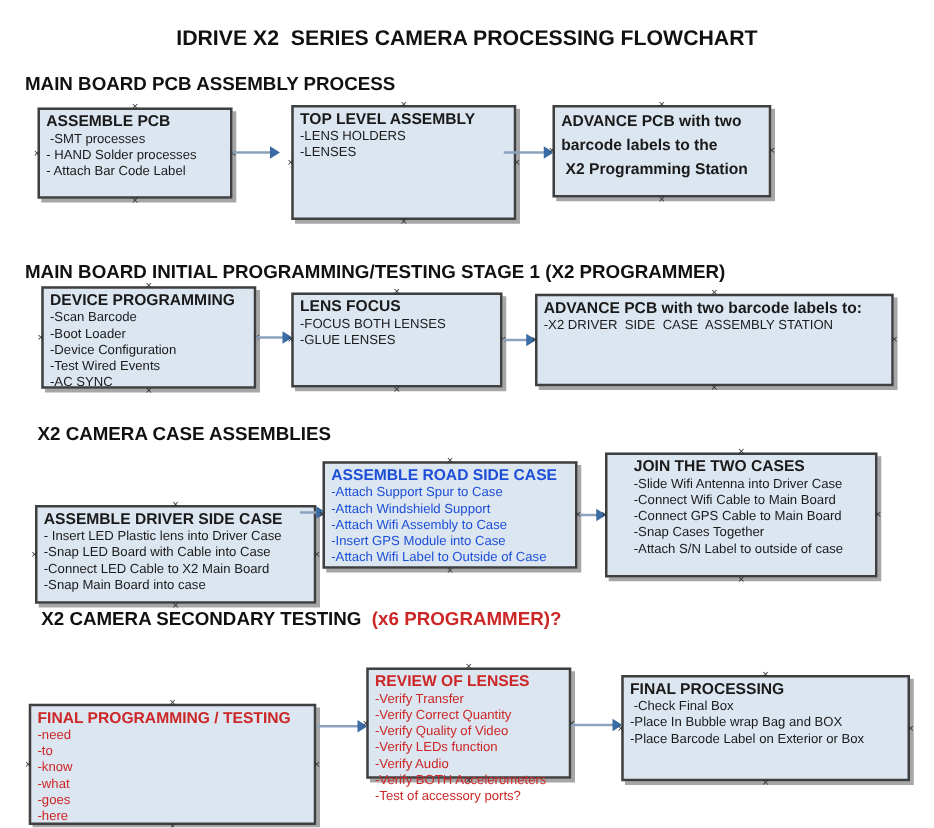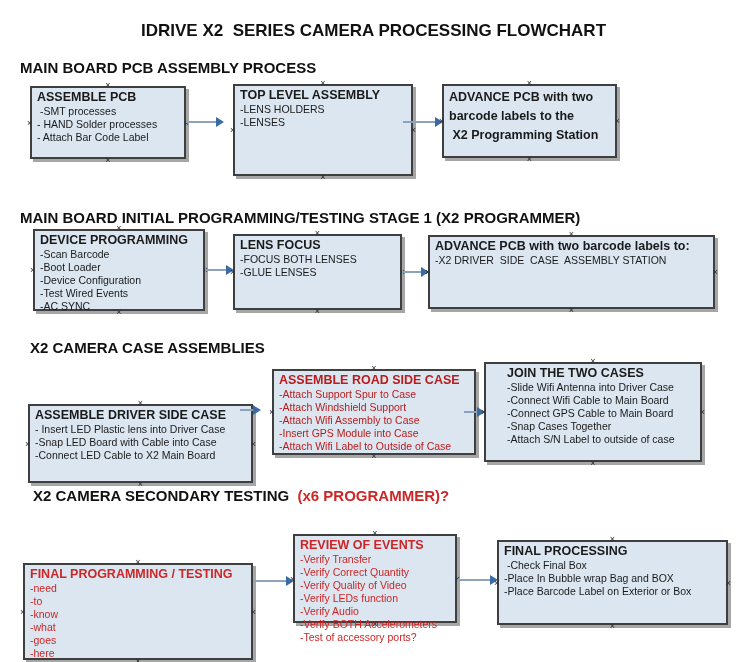--- a/index.html
+++ b/index.html
@@ -153,29 +153,30 @@
   <div class="fbox" style="left: 28px; top: 369px; width: 225px; height: 79px; color: rgb(26, 26, 26); margin-top: 35px;">
     <span class="anchor t"></span>
     <span class="anchor b"></span>
     <span class="anchor l"></span>
     <span class="anchor r"></span>
     <div class="btitle">ASSEMBLE DRIVER SIDE CASE</div>
     <ul class="bitems">
       <li class="bitem">- Insert LED Plastic lens into Driver Case</li>
       <li class="bitem">-Snap LED Board with Cable into Case</li>
       <li class="bitem">-Connect LED Cable to X2 Main Board</li>
+      <li class="bitem">-Snap Main Board into case</li>
     </ul>
   </div>
 
   <div class="arrow" style="left:240px; top:404px; width:20px;">
     <span class="aline"></span>
     <span class="ahead"></span>
   </div>
 
-  <div class="fbox" style="left: 272px; top: 369px; width: 204px; height: 86px; color: #b91c1c;">
+  <div class="fbox" style="left: 258px; top: 369px; width: 204px; height: 86px; color: #1d4ed8;">
     <span class="anchor t"></span>
     <span class="anchor b"></span>
     <span class="anchor l"></span>
     <span class="anchor r"></span>
     <div class="btitle">ASSEMBLE ROAD SIDE CASE</div>
     <ul class="bitems">
       <li class="bitem">-Attach Support Spur to Case</li>
       <li class="bitem">-Attach Windshield Support</li>
       <li class="bitem">-Attach Wifi Assembly to Case</li>
       <li class="bitem">-Insert GPS Module into Case</li>
@@ -224,21 +225,21 @@
   <div class="arrow" style="left:253px; top:575px; width:40px;">
     <span class="aline"></span>
     <span class="ahead"></span>
   </div>
 
   <div class="fbox" style="left: 293px; top: 534px; width: 164px; height: 89px; color: rgb(204, 38, 38);">
     <span class="anchor t"></span>
     <span class="anchor b"></span>
     <span class="anchor l"></span>
     <span class="anchor r"></span>
-    <div class="btitle">REVIEW OF EVENTS</div>
+    <div class="btitle">REVIEW OF LENSES</div>
     <ul class="bitems">
       <li class="bitem">-Verify Transfer</li>
       <li class="bitem">-Verify Correct Quantity</li>
       <li class="bitem">-Verify Quality of Video</li>
       <li class="bitem">-Verify LEDs function</li>
       <li class="bitem">-Verify Audio</li>
       <li class="bitem">-Verify BOTH Accelerometers</li>
       <li class="bitem">-Test of accessory ports?</li>
     </ul>
   </div>

